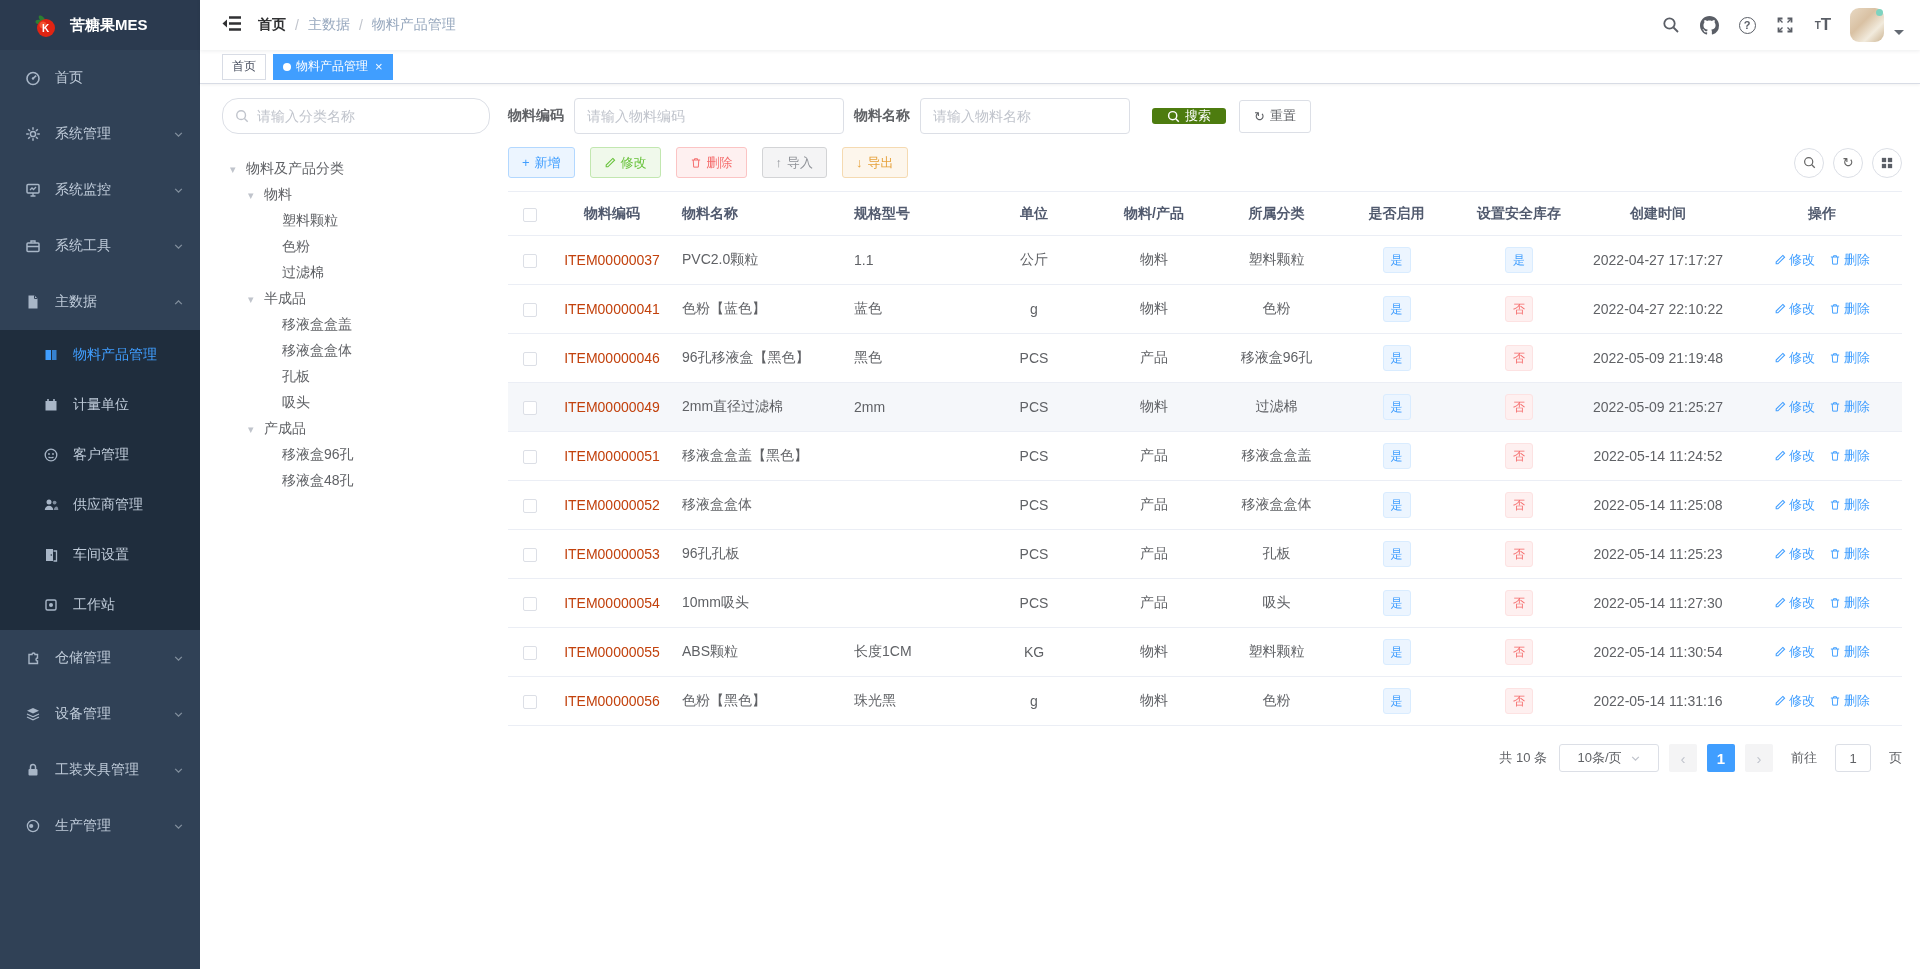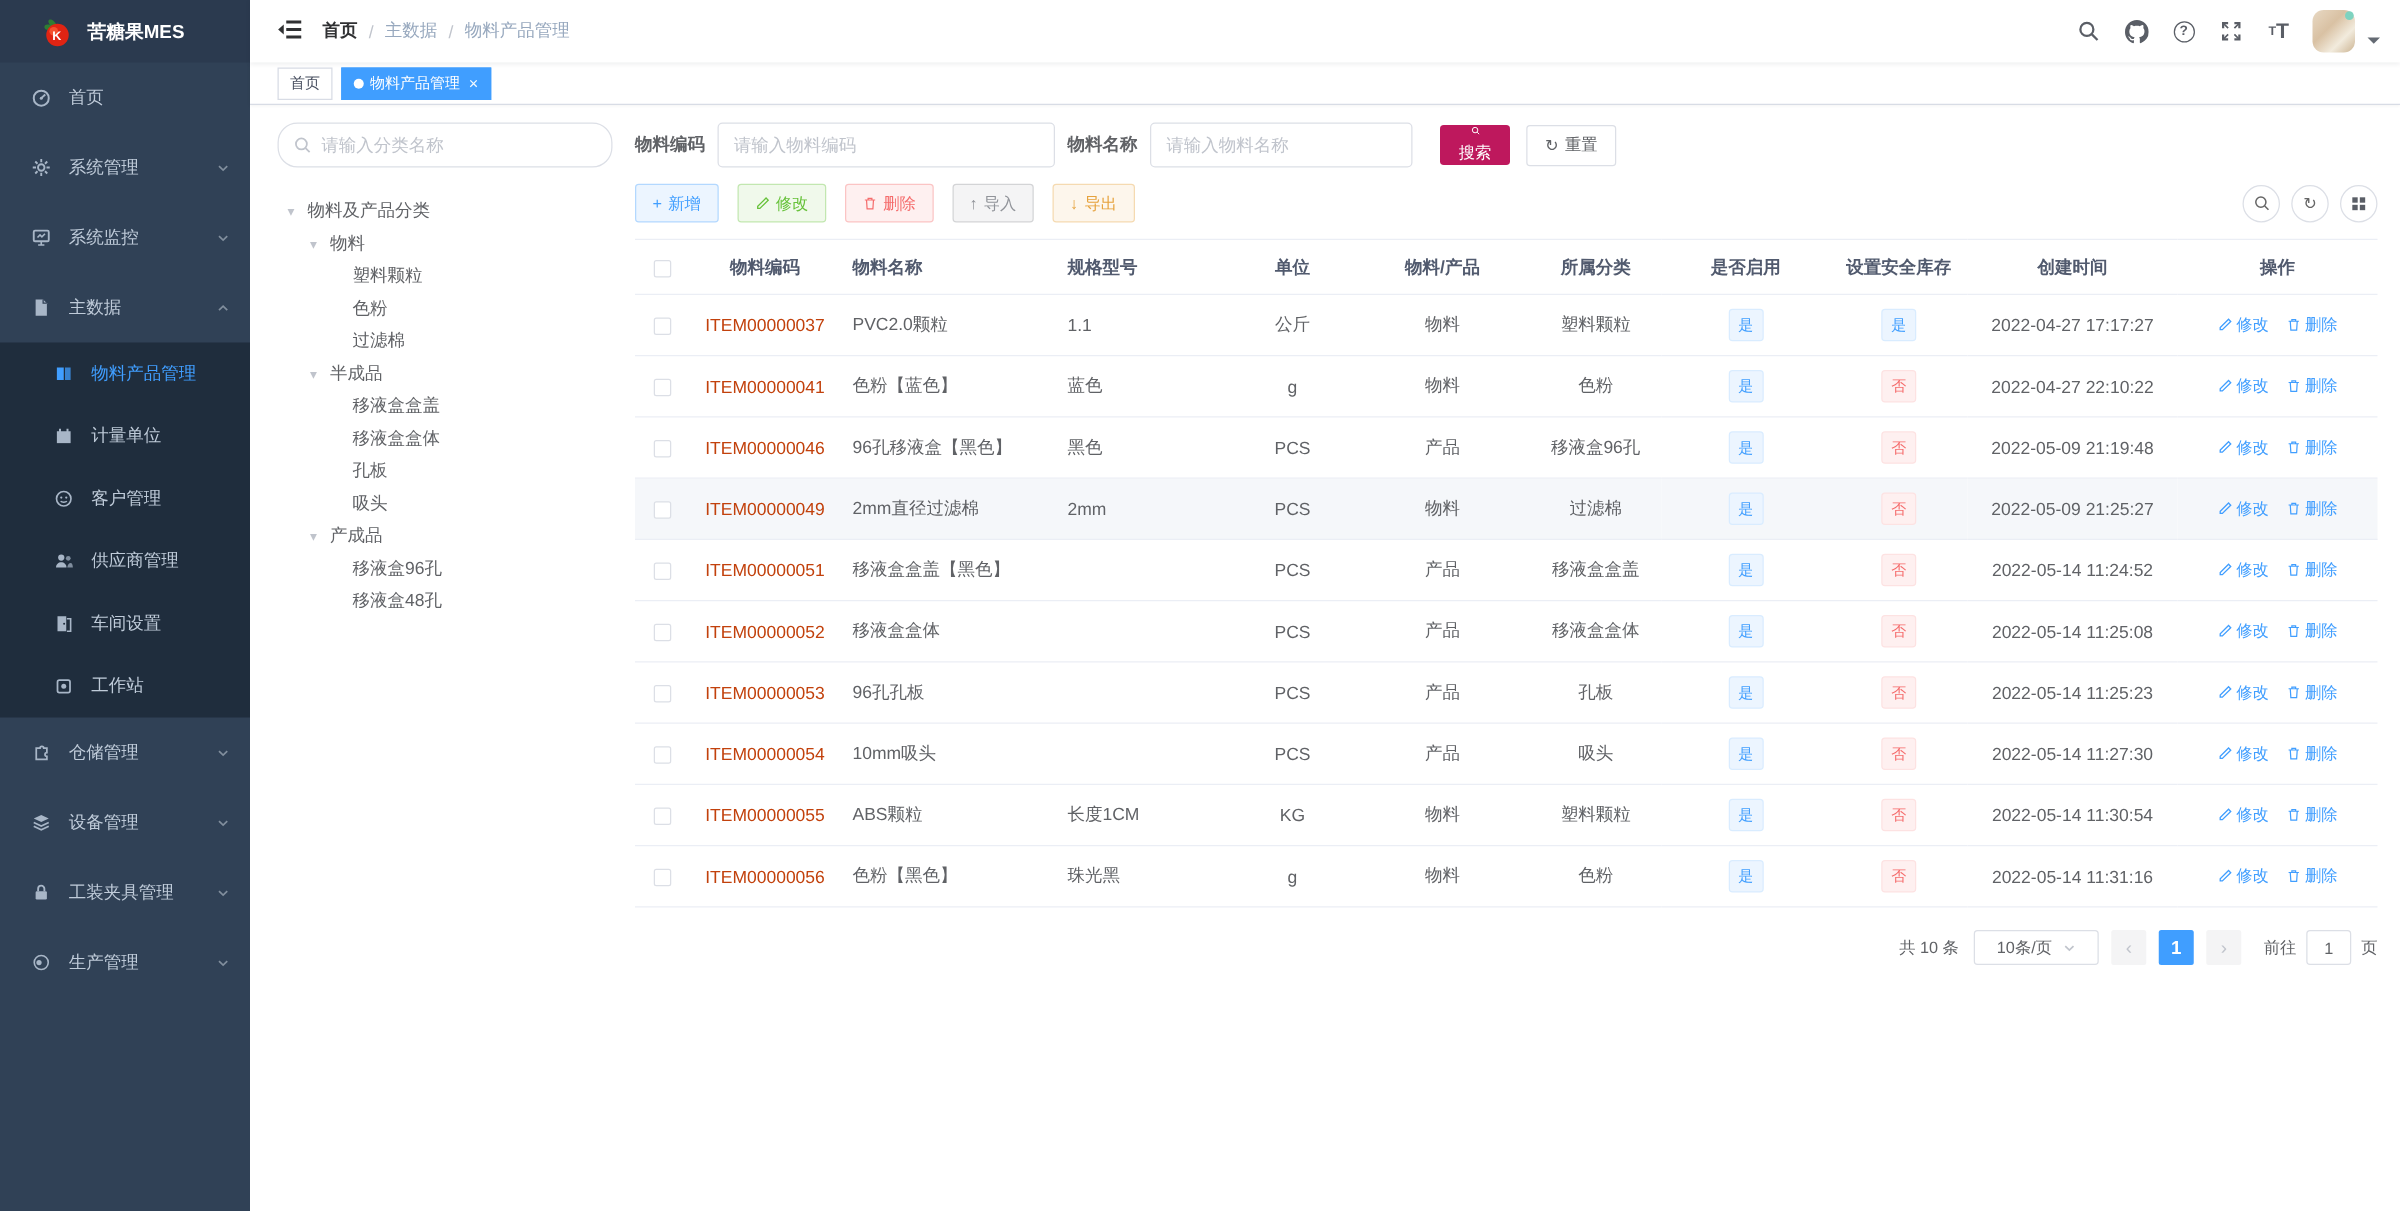--- a/index.html
+++ b/index.html
@@ -73,21 +73,21 @@
   
   .filter-row { display:flex; align-items:center; flex:none; }
   .filter-label { font-weight:700; color:#606266; margin-right:10px; white-space:nowrap; }
   .filter-input { height:36px; border:1px solid #dcdfe6; border-radius:4px; padding:0 12px;
     font-size:14px; color:#606266; outline:none; font-family:inherit; }
   .filter-input::placeholder { color:#c0c4cc; }
   .inp-code { width:270px; margin-right:10px; }
   .inp-name { width:210px; margin-right:22px; }
   .btn { display:inline-flex; align-items:center; justify-content:center; gap:5px; cursor:pointer;
     border-radius:3px; font-size:13px; white-space:nowrap; border:1px solid transparent; }
-  .btn-search { height:32px; padding:0 14px; background:#be185d; color:#fff;flex-direction:column; }
+  .btn-search { height:16px; padding:0 14px; background:#4d7c0f; color:#fff; }
   .btn-reset { height:33px; padding:0 14px; background:#fff; border-color:#dcdfe6; color:#606266; margin-left:13px; }
 
   
   .toolbar-row { display:flex; align-items:center; margin-top:13px; flex:none; }
   .btn-sm { height:31px; padding:0 13px; margin-right:15px; }
   .btn-add    { background:#ecf5ff; border-color:#b3d8ff; color:#409EFF; }
   .btn-edit   { background:#f0f9eb; border-color:#c2e7b0; color:#67C23A; }
   .btn-del    { background:#fef0f0; border-color:#fbc4c4; color:#F56C6C; }
   .btn-import { background:#f4f4f5; border-color:#d3d4d6; color:#909399; }
   .btn-export { background:#fdf6ec; border-color:#f5dab1; color:#E6A23C; }
@@ -114,21 +114,21 @@
 
   
   .pagination { display:flex; align-items:center; justify-content:flex-end; margin-top:18px; gap:10px;
     font-size:13px; color:#606266; flex:none; }
   .pg-total { margin-right:2px; }
   .pg-select { width:100px; height:28px; border:1px solid #dcdfe6; border-radius:3px; display:inline-flex;
     align-items:center; justify-content:center; gap:8px; color:#606266; cursor:pointer; background:#fff; }
   .pg-btn { width:28px; height:28px; border-radius:2px; background:#f4f4f5; color:#c0c4cc;
     display:inline-flex; align-items:center; justify-content:center; font-size:15px; cursor:default; }
   .pg-btn.page-active { background:#409EFF; color:#fff; font-weight:700; cursor:pointer; }
-  .pg-goto { display:flex; align-items:center; gap:8px; margin-left:8px; }
+  .pg-goto { display:flex; align-items:center; gap:18px; margin-left:8px; }
   .pg-goto input { width:36px; height:28px; border:1px solid #dcdfe6; border-radius:3px;
     text-align:center; font-size:13px; color:#606266; outline:none; font-family:inherit; }
   svg { display:block; }
 </style>
 </head>
 <body>
 
 <div class="app">
 
   <aside class="sidebar">
@@ -177,20 +177,34 @@
             </svg>
         </span>
         <span>系统监控</span>
         <span class="chev">
             <svg width="11" height="11" viewBox="0 0 10 10">
               <path d="M2 3.5L5 6.5L8 3.5" stroke="#8a97a5" stroke-width="1.2" fill="none"></path>
             </svg>
           </span>
       </div>
 
+      <div class="menu-item">
+        <span class="mi">
+          <svg width="16" height="16" viewBox="0 0 16 16">
+              <rect x="2" y="5" width="12" height="8.5" rx="1" fill="none" stroke="currentColor" stroke-width="1.5"></rect>
+              <path d="M6 5V3h4v2M2 8.5h12" stroke="currentColor" stroke-width="1.4" fill="none"></path>
+            </svg>
+        </span>
+        <span>系统工具</span>
+        <span class="chev">
+            <svg width="11" height="11" viewBox="0 0 10 10">
+              <path d="M2 3.5L5 6.5L8 3.5" stroke="#8a97a5" stroke-width="1.2" fill="none"></path>
+            </svg>
+          </span>
+      </div>
 
       <div class="menu-item">
         <span class="mi">
           <svg width="16" height="16" viewBox="0 0 16 16">
               <path d="M3.5 1.5h6l3 3v10h-9z" fill="currentColor"></path>
               <path d="M9.5 1.5v3h3" fill="none" stroke="#304156" stroke-width="1"></path>
             </svg>
         </span>
         <span>主数据</span>
         <span class="chev up">

